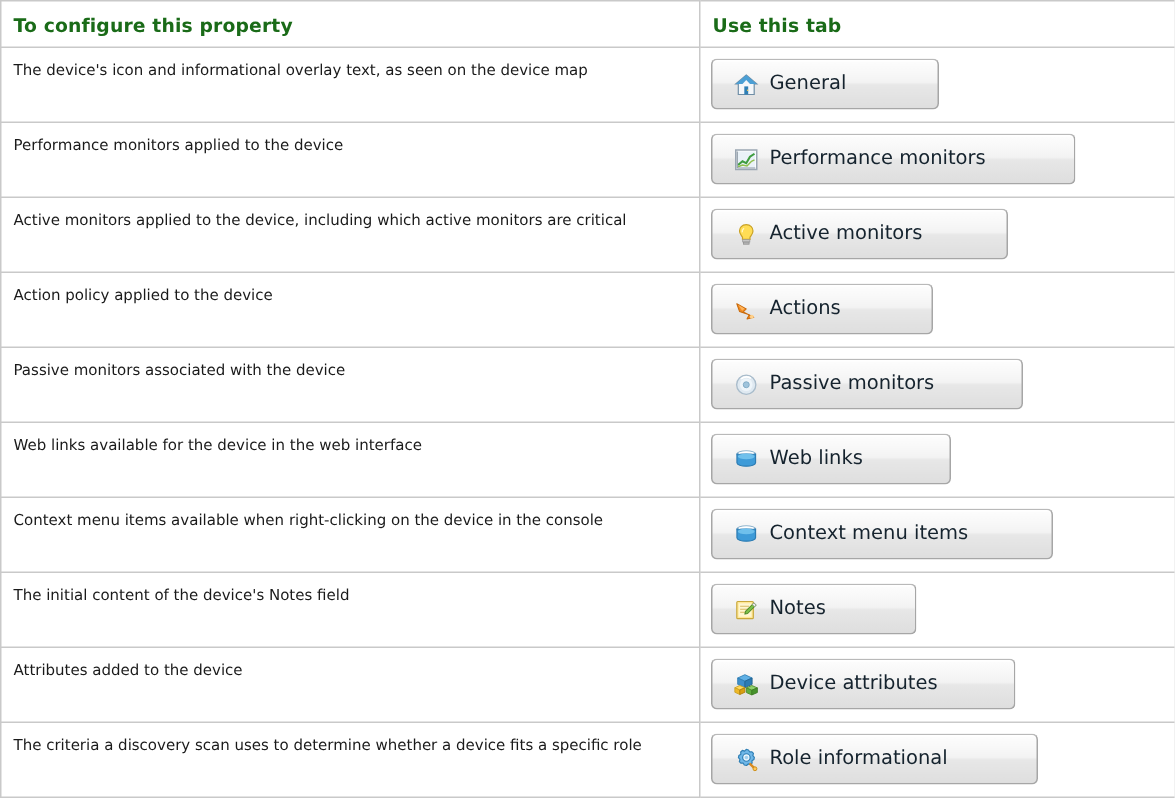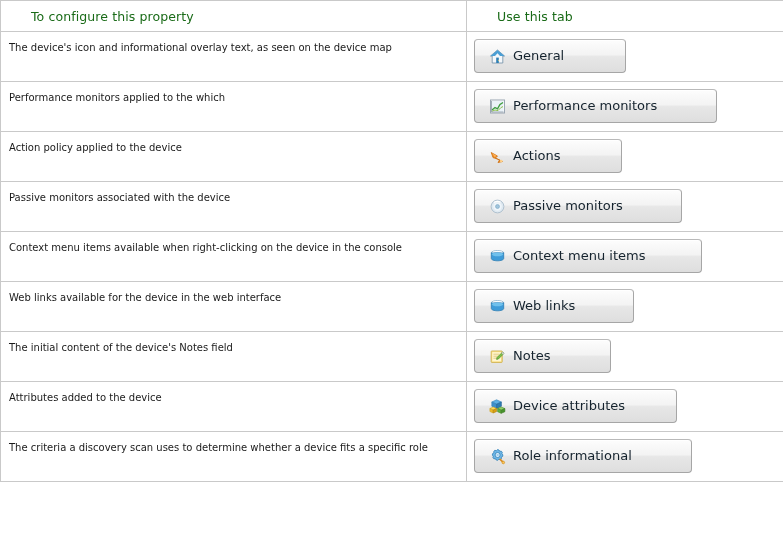--- a/index.html
+++ b/index.html
@@ -33,25 +33,24 @@
   }
 
   th.header-cell {
     text-align: left;
     padding: 5px 8px 6px 8px;
     height: 15px;
   }
 
   .header-text {
     font-size: 12.5px;
-    font-weight: normal;
+    font-weight: bold;
     color: #1a6b18;
     line-height: 15px;
     letter-spacing: 0.1px;
-    margin-left: 22px;
   }
 
   td.prop-cell {
     padding: 8px 10px 8px 8px;
   }
 
   .prop-text {
     font-size: 10px;
     line-height: 16px;
     color: #1a1a1a;
@@ -139,37 +138,53 @@
             <rect x="7.2" y="9.6" width="2.6" height="5.4" fill="#2f7fb5"></rect>
             <circle cx="9.4" cy="12.2" r="0.5" fill="#ffd451"></circle>
           </svg>
           <span class="btn-label">General</span>
         </span>
       </td>
     </tr>
 
     <tr>
       <td class="prop-cell">
-        <div class="prop-text">Performance monitors applied to the which</div>
+        <div class="prop-text">Performance monitors applied to the device</div>
       </td>
       <td class="tab-cell">
         <span class="tab-button w-perf">
           <svg class="ic" viewBox="0 0 17 17">
             <rect x="1.5" y="2" width="14" height="13" fill="#ffffff" stroke="#9aa6b2" stroke-width="1"></rect>
             <rect x="2.5" y="3" width="12" height="11" fill="#eaf2f8"></rect>
             <polyline points="3,12 6,9.5 8.5,10.8 11,6.5 14,4.5" fill="none" stroke="#3f9d3f" stroke-width="1.4"></polyline>
             <polyline points="3,13.2 6,12 9,12.6 12,9.5 14,8.6" fill="none" stroke="#8fbf4d" stroke-width="1"></polyline>
             <path d="M2.5 14 L14.5 14" stroke="#8e9aa6" stroke-width="0.8"></path>
             <path d="M2.5 3 L2.5 14" stroke="#8e9aa6" stroke-width="0.8"></path>
           </svg>
           <span class="btn-label">Performance monitors</span>
         </span>
       </td>
     </tr>
 
+    <tr>
+      <td class="prop-cell">
+        <div class="prop-text">Active monitors applied to the device, including which active monitors are critical</div>
+      </td>
+      <td class="tab-cell">
+        <span class="tab-button w-active">
+          <svg class="ic" viewBox="0 0 17 17">
+            <path d="M8.5 1.8 C5.6 1.8 4 3.8 4 6 C4 7.9 5.3 9 6 10.2 L6 11.6 L11 11.6 L11 10.2 C11.7 9 13 7.9 13 6 C13 3.8 11.4 1.8 8.5 1.8 Z" fill="#ffdd55" stroke="#c9a227" stroke-width="0.8"></path>
+            <path d="M7 4.2 C6 5 5.7 6 5.8 6.9" fill="none" stroke="#fff6c4" stroke-width="0.9"></path>
+            <rect x="6.1" y="11.8" width="4.8" height="1.5" fill="#c9c9c9" stroke="#9a9a9a" stroke-width="0.5"></rect>
+            <rect x="6.6" y="13.4" width="3.8" height="1.4" fill="#b5b5b5" stroke="#8f8f8f" stroke-width="0.5"></rect>
+          </svg>
+          <span class="btn-label">Active monitors</span>
+        </span>
+      </td>
+    </tr>
 
     <tr>
       <td class="prop-cell">
         <div class="prop-text">Action policy applied to the device</div>
       </td>
       <td class="tab-cell">
         <span class="tab-button w-actions">
           <svg class="ic" viewBox="0 0 17 17">
             <path d="M2.2 4.5 L8.5 8 L6.5 10 L13.5 13.5 L9 14.6 L10.5 11.8 L4 9.6 Z" fill="#f08a1e" stroke="#c96a0c" stroke-width="0.7" stroke-linejoin="round"></path>
             <path d="M3 5.2 L7.4 7.7 L5.8 9.2 Z" fill="#ffb45c"></path>
@@ -192,48 +207,48 @@
             <circle cx="8.5" cy="8.5" r="2" fill="#9fc4dc" stroke="#7da8c4" stroke-width="0.6"></circle>
             <path d="M5 4.6 A6 6 0 0 1 11.6 4.2" fill="none" stroke="#ffffff" stroke-width="1.2"></path>
           </svg>
           <span class="btn-label">Passive monitors</span>
         </span>
       </td>
     </tr>
 
     <tr>
       <td class="prop-cell">
-        <div class="prop-text">Context menu items available when right-clicking on the device in the console</div>
-      </td>
-      <td class="tab-cell">
-        <span class="tab-button w-context">
+        <div class="prop-text">Web links available for the device in the web interface</div>
+      </td>
+      <td class="tab-cell">
+        <span class="tab-button w-weblinks">
           <svg class="ic" viewBox="0 0 17 17">
             <ellipse cx="8.5" cy="4.8" rx="6.2" ry="2.3" fill="#e8f1f8" stroke="#8fb4cd" stroke-width="0.8"></ellipse>
             <path d="M2.3 4.8 L2.3 10.5 C2.3 11.8 5.1 12.8 8.5 12.8 C11.9 12.8 14.7 11.8 14.7 10.5 L14.7 4.8 Z" fill="#3e9bd8" stroke="#2c7cb3" stroke-width="0.8"></path>
             <ellipse cx="8.5" cy="6.3" rx="5.6" ry="1.9" fill="#6fc0ec"></ellipse>
             <path d="M3.6 4.4 C4.6 3.2 12.4 3.2 13.4 4.4" fill="none" stroke="#ffffff" stroke-width="1"></path>
           </svg>
-          <span class="btn-label">Context menu items</span>
-        </span>
-      </td>
-    </tr>
-
-    <tr>
-      <td class="prop-cell">
-        <div class="prop-text">Web links available for the device in the web interface</div>
-      </td>
-      <td class="tab-cell">
-        <span class="tab-button w-weblinks">
+          <span class="btn-label">Web links</span>
+        </span>
+      </td>
+    </tr>
+
+    <tr>
+      <td class="prop-cell">
+        <div class="prop-text">Context menu items available when right-clicking on the device in the console</div>
+      </td>
+      <td class="tab-cell">
+        <span class="tab-button w-context">
           <svg class="ic" viewBox="0 0 17 17">
             <ellipse cx="8.5" cy="4.8" rx="6.2" ry="2.3" fill="#e8f1f8" stroke="#8fb4cd" stroke-width="0.8"></ellipse>
             <path d="M2.3 4.8 L2.3 10.5 C2.3 11.8 5.1 12.8 8.5 12.8 C11.9 12.8 14.7 11.8 14.7 10.5 L14.7 4.8 Z" fill="#3e9bd8" stroke="#2c7cb3" stroke-width="0.8"></path>
             <ellipse cx="8.5" cy="6.3" rx="5.6" ry="1.9" fill="#6fc0ec"></ellipse>
             <path d="M3.6 4.4 C4.6 3.2 12.4 3.2 13.4 4.4" fill="none" stroke="#ffffff" stroke-width="1"></path>
           </svg>
-          <span class="btn-label">Web links</span>
+          <span class="btn-label">Context menu items</span>
         </span>
       </td>
     </tr>
 
     <tr>
       <td class="prop-cell">
         <div class="prop-text">The initial content of the device's Notes field</div>
       </td>
       <td class="tab-cell">
         <span class="tab-button w-notes">

